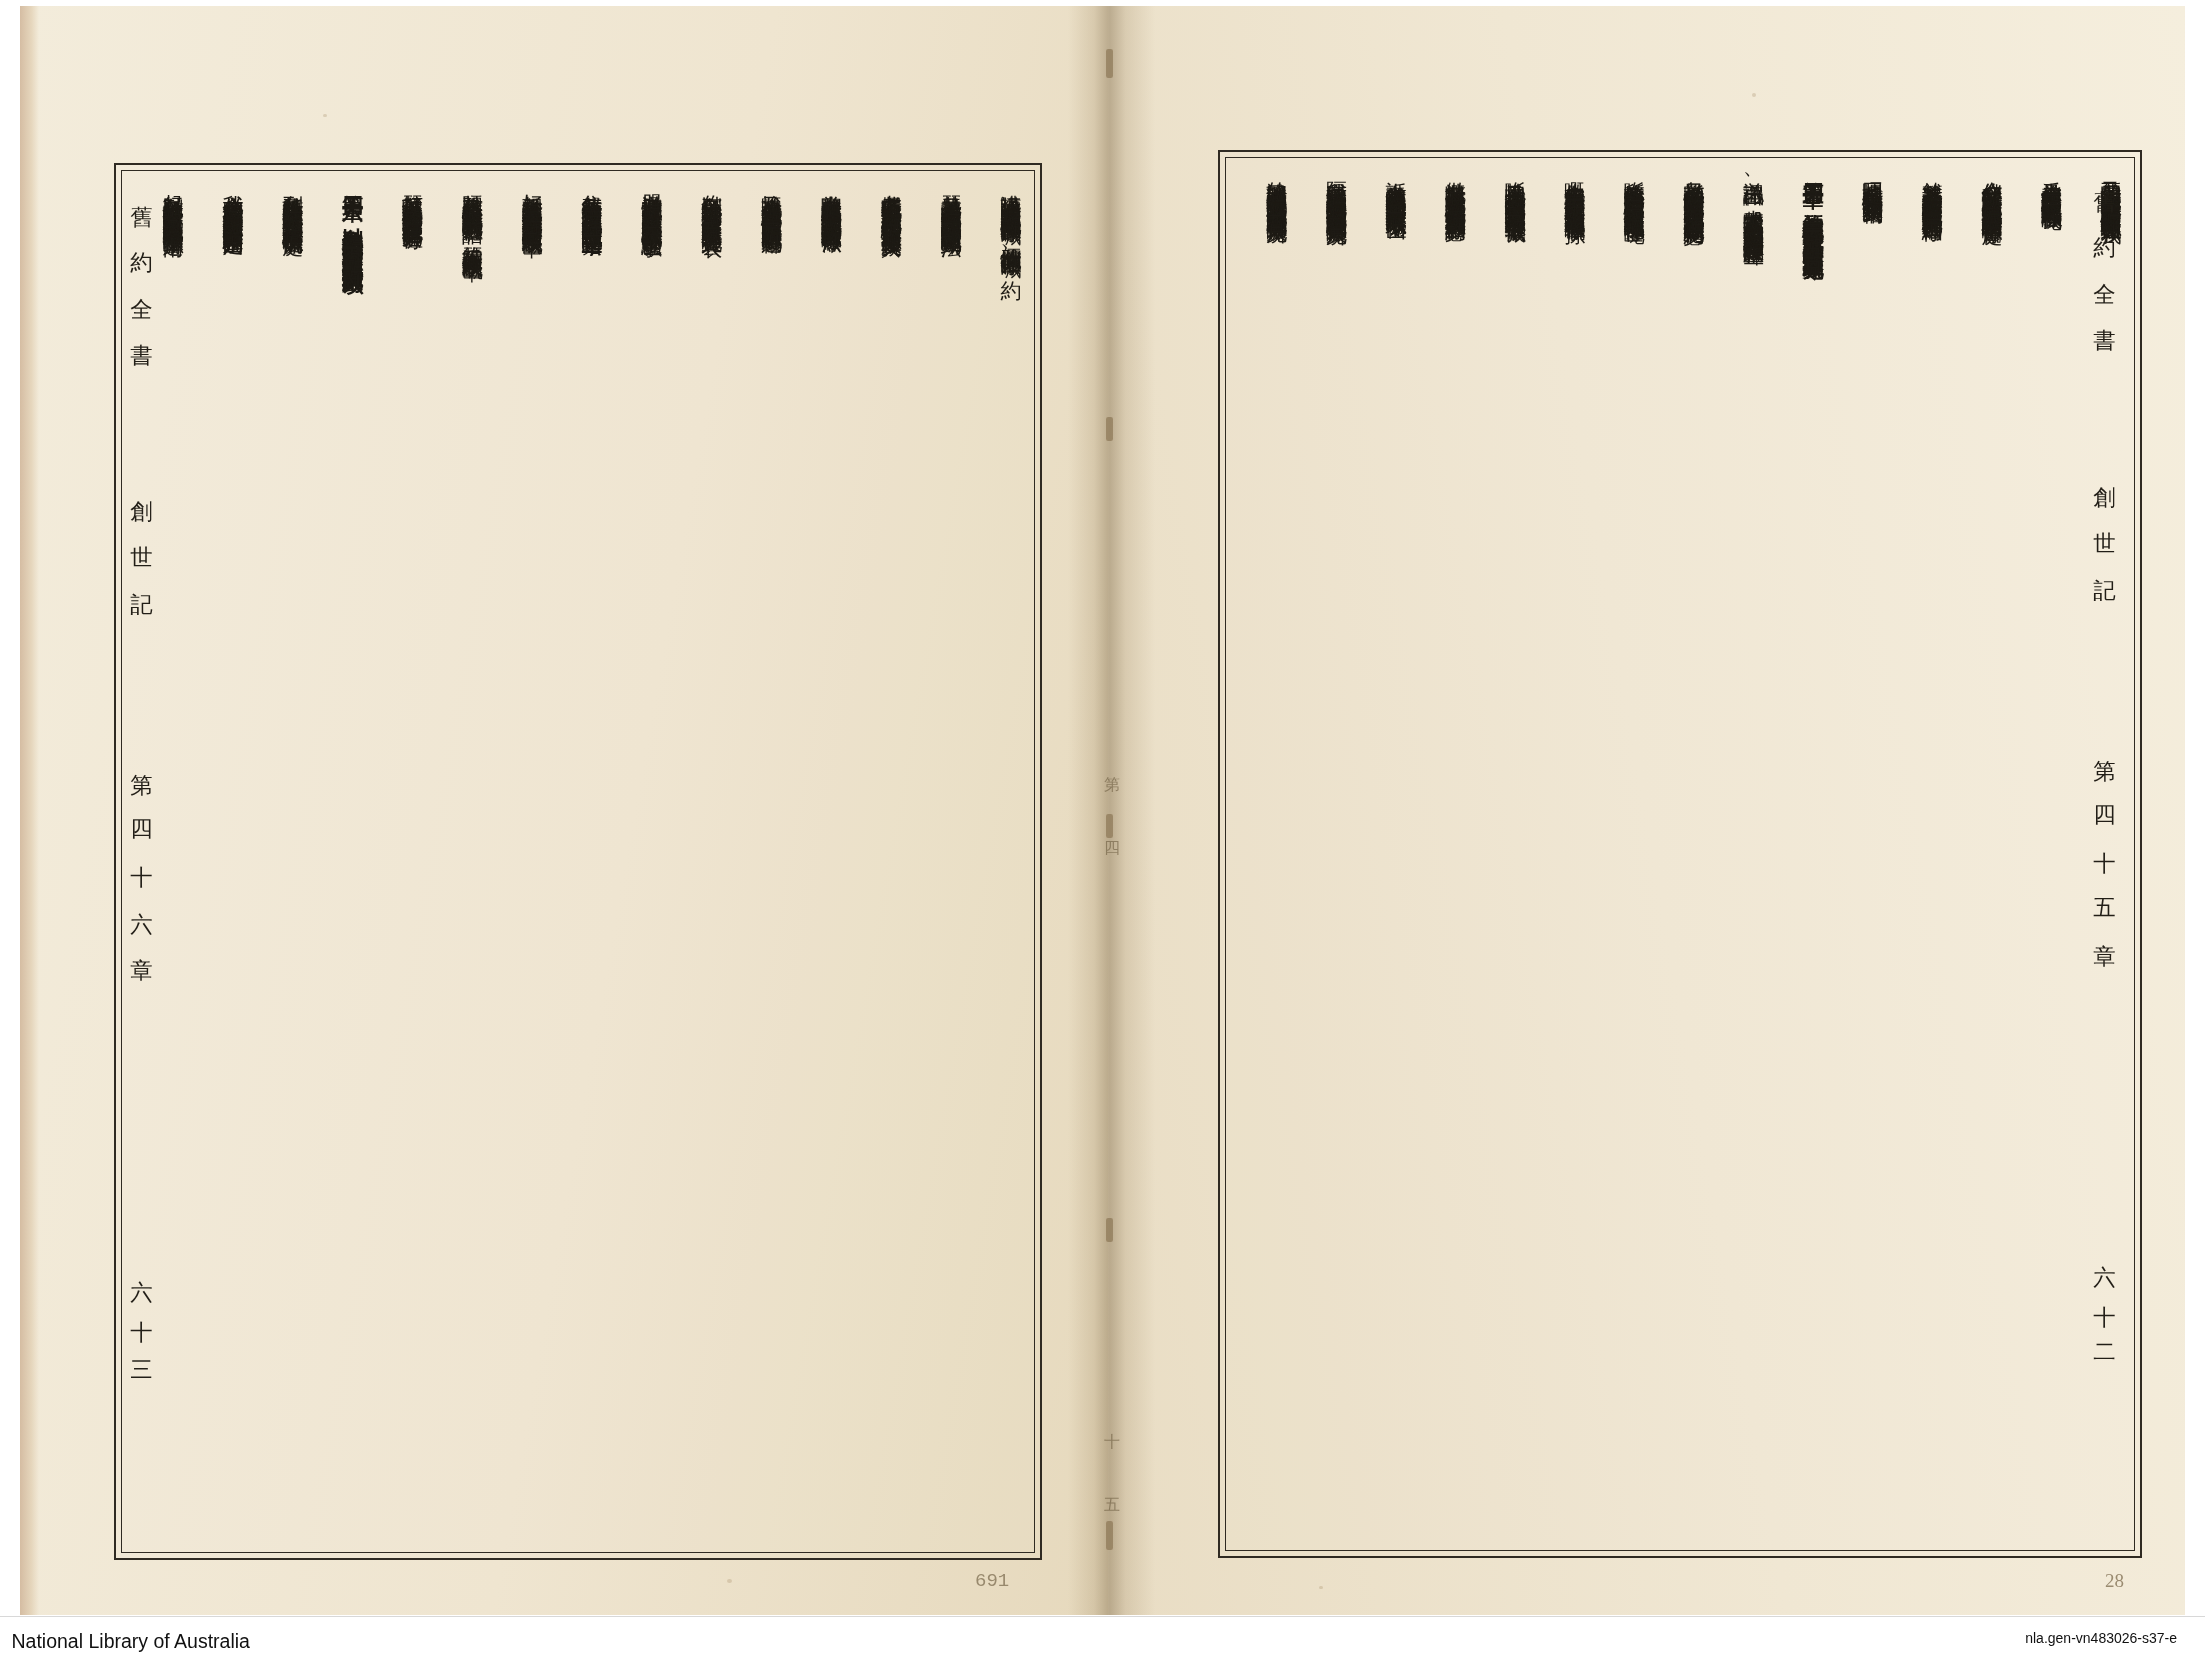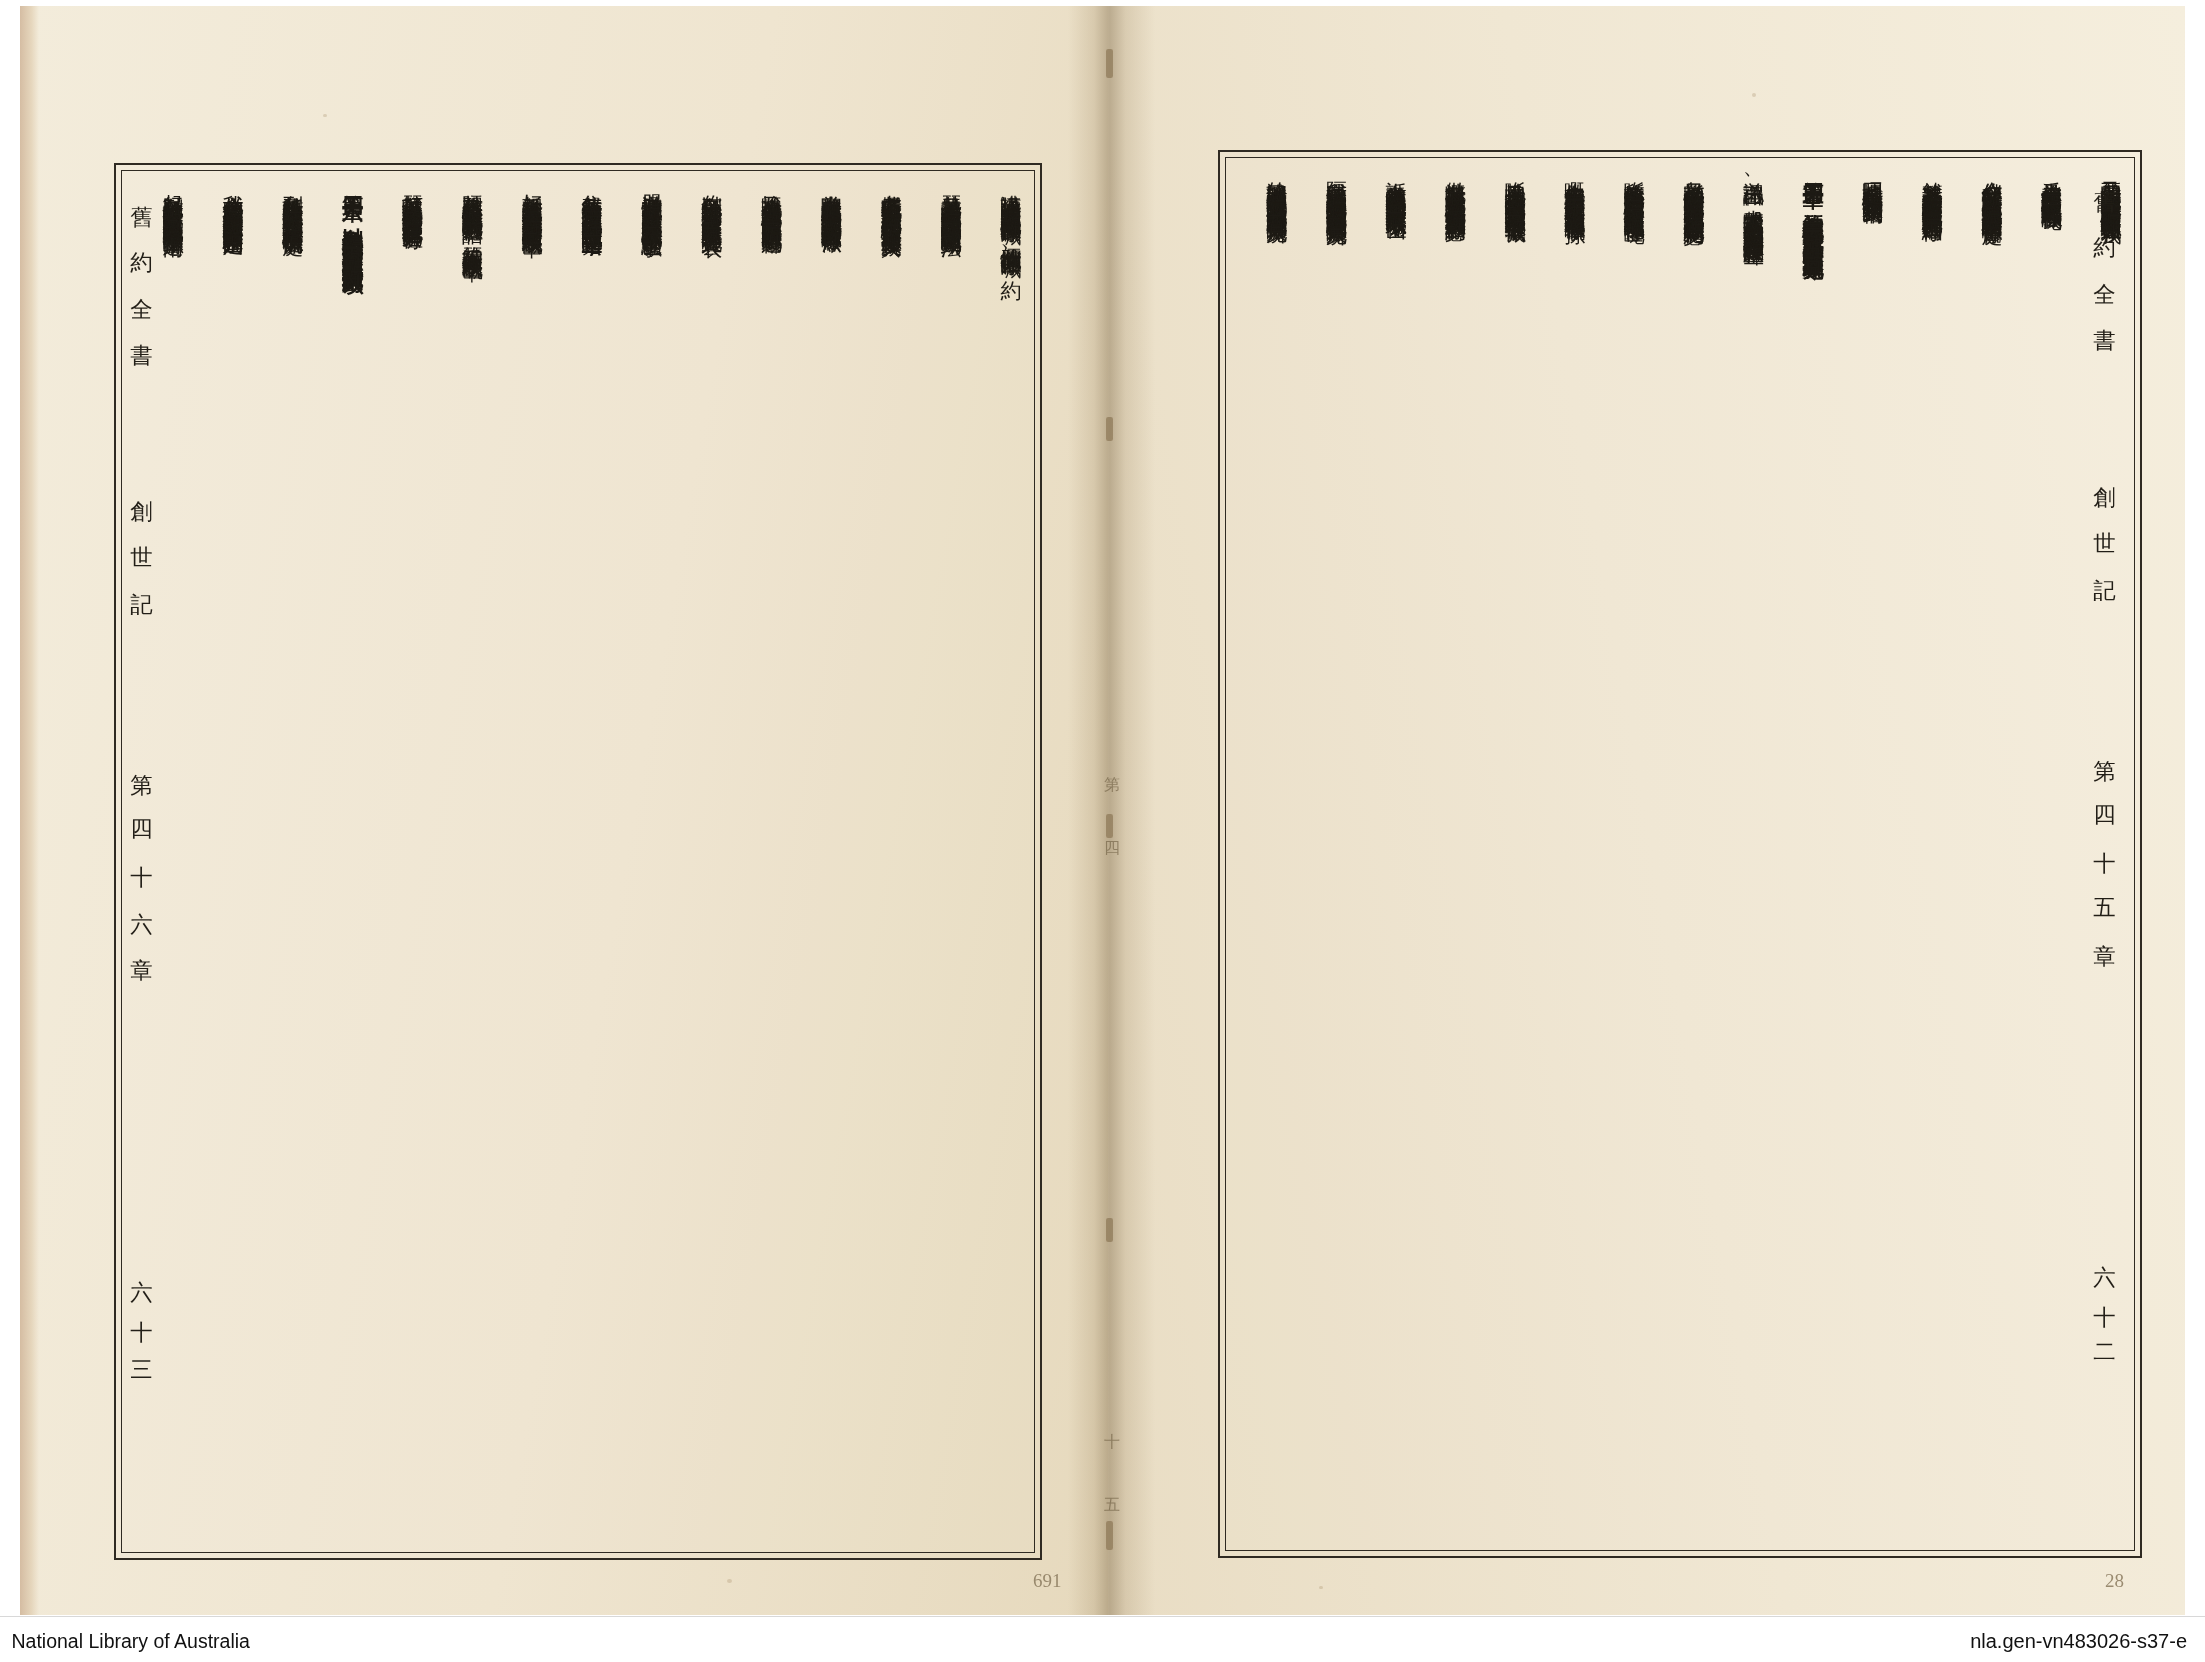--- a/index.html
+++ b/index.html
@@ -142,21 +142,21 @@
   #runhead-right-page  { left: 2070px; top: 1241px; letter-spacing: 7.2px; }
 
   
   .pencil {
     position: absolute;
     font-family: "Liberation Serif", serif;
     font-size: 19px;
     color: #8b7b5f;
     opacity: .85;
   }
-  #pencil-left  { left: 1013px; top: 1564px; }
+  #pencil-left  { left: 955px; top: 1564px; font-family: Liberation Mono, monospace; }
   #pencil-right { left: 2085px; top: 1564px; }
 
   
   .gutter-mark {
     position: absolute;
     writing-mode: vertical-rl;
     text-orientation: upright;
     font-size: 16px;
     color: #6b5b3f;
     opacity: .6;
@@ -174,23 +174,23 @@
   }
   #caption-left {
     position: absolute;
     left: 11.5px; top: 13px;
     font-family: "Liberation Sans", sans-serif;
     font-size: 19.5px;
     color: #111111;
   }
   #caption-right {
     position: absolute;
-    right: 18px; top: 13px;
+    right: 28px; top: 13px;
     font-family: "Liberation Sans", sans-serif;
-    font-size: 20px;
+    font-size: 14px;
     color: #111111;
   }
 
   
   .speck {
     position: absolute;
     background: rgba(150,125,85,0.25);
     border-radius: 50%;
   }
 </style>

